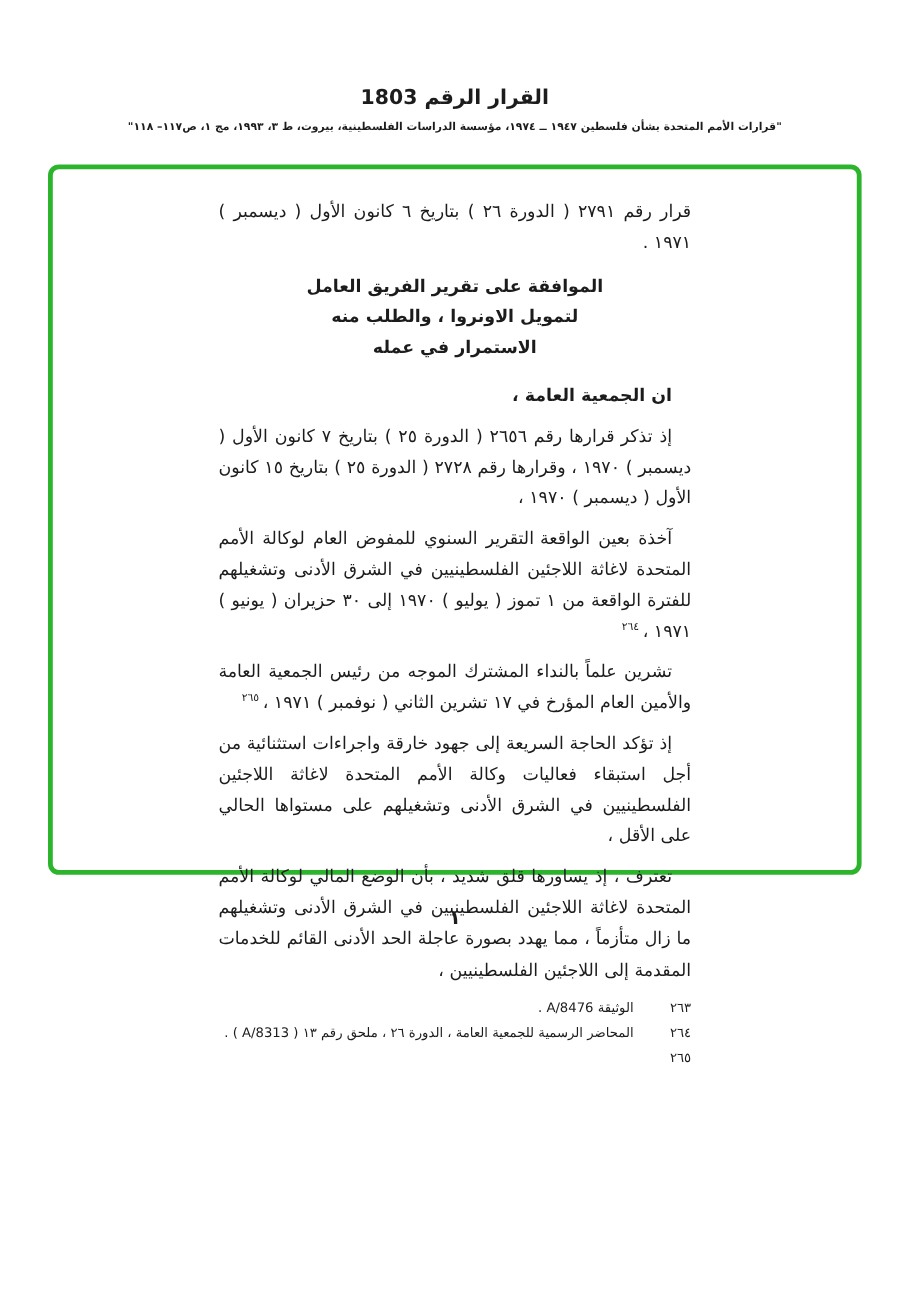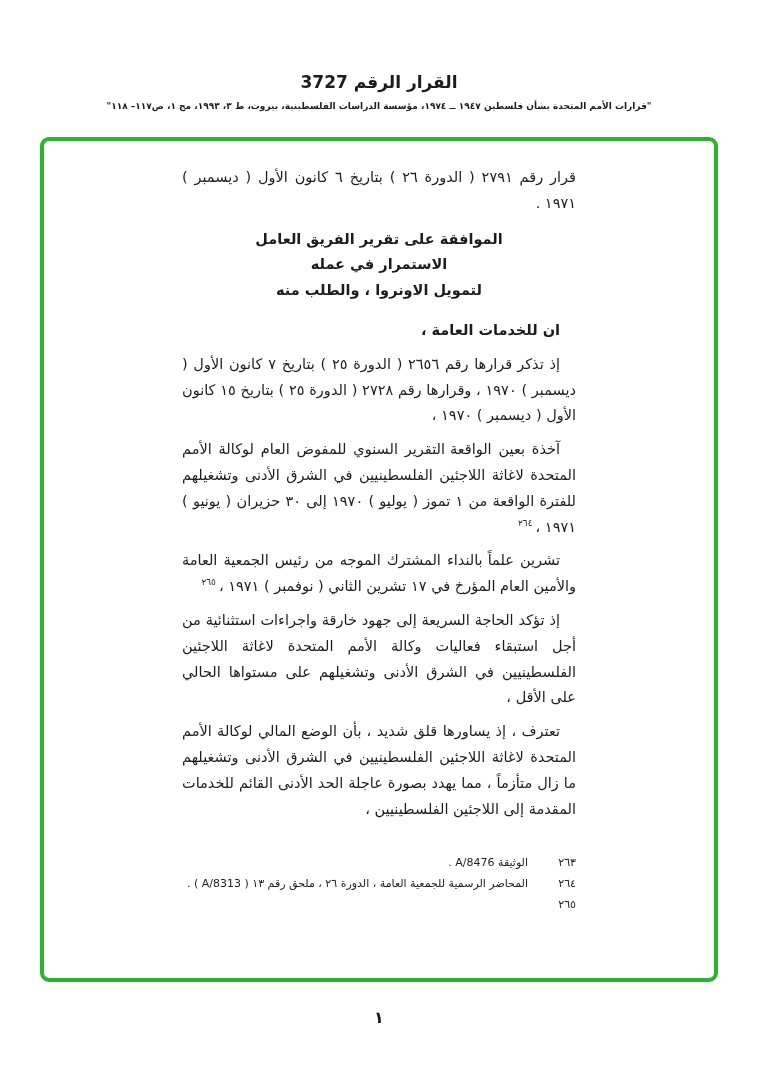--- a/index.html
+++ b/index.html
@@ -33,21 +33,21 @@
   .doc-source {
     font-size: 9px;
     font-weight: bold;
     margin-top: 9px;
     white-space: nowrap;
     letter-spacing: 0;
   }
   .doc-frame {
     box-sizing: border-box;
     width: 678px;
-    height: 845px;
+    height: 592px;
     margin: 26px auto 0 auto;
     border: 4px solid #2cb52c;
     border-radius: 9px;
     display: flex;
     flex-direction: column;
     padding: 24px 138px 62px 138px;
   }
   .doc-body {
     font-size: 14.5px;
     line-height: 1.78;
@@ -103,37 +103,37 @@
     font-size: 16px;
     margin-top: 26px;
   }
 </style>
 </head>
 <body>
 
 <div class="page">
 
   <div class="doc-header">
-    <h1 class="doc-title">القرار الرقم  3727</h1>
+    <h1 class="doc-title">القرار الرقم  1803</h1>
     <div class="doc-source">"قرارات الأمم المتحدة بشأن فلسطين ١٩٤٧ ــ ١٩٧٤، مؤسسة الدراسات الفلسطينية، بيروت، ط ٣، ١٩٩٣، مج ١، ص١١٧– ١١٨"</div>
   </div>
 
   <div class="doc-frame">
 
     <div class="doc-body">
 
       <p class="intro">قرار رقم ٢٧٩١ ( الدورة ٢٦ ) بتاريخ ٦ كانون الأول ( ديسمبر ) ١٩٧١ .</p>
 
       <div class="headings">
         <div>الموافقة على تقرير الفريق العامل</div>
+        <div>لتمويل الاونروا ، والطلب  منه</div>
         <div>الاستمرار في عمله</div>
-        <div>لتمويل الاونروا ، والطلب  منه</div>
       </div>
 
-      <p class="opening">ان للخدمات العامة ،</p>
+      <p class="opening">ان الجمعية العامة ،</p>
 
       <p class="para"><span class="lead">إذ تذكر</span><span>قرارها رقم ٢٦٥٦ ( الدورة ٢٥ ) بتاريخ ٧ كانون الأول ( ديسمبر ) ١٩٧٠ ، وقرارها رقم ٢٧٢٨ ( الدورة ٢٥ ) بتاريخ ١٥ كانون الأول ( ديسمبر ) ١٩٧٠ ،</span><sup class="fn-marker"></sup></p>
 
 
       <p class="para"><span class="lead">آخذة بعين الواقعة</span><span>التقرير السنوي للمفوض العام لوكالة الأمم المتحدة لاغاثة اللاجئين الفلسطينيين في الشرق الأدنى وتشغيلهم للفترة الواقعة من ١ تموز ( يوليو ) ١٩٧٠ إلى ٣٠ حزيران ( يونيو ) ١٩٧١ ،</span><sup class="fn-marker">٢٦٤</sup></p>
 
       <p class="para"><span class="lead">تشرين علماً</span><span>بالنداء المشترك الموجه من رئيس الجمعية العامة والأمين العام المؤرخ في ١٧ تشرين الثاني ( نوفمبر ) ١٩٧١ ،</span><sup class="fn-marker">٢٦٥</sup></p>
 
       <p class="para"><span class="lead">إذ تؤكد</span><span>الحاجة السريعة إلى جهود خارقة واجراءات استثنائية من أجل استبقاء فعاليات وكالة الأمم المتحدة لاغاثة اللاجئين الفلسطينيين في الشرق الأدنى وتشغيلهم على مستواها الحالي على الأقل ،</span><sup class="fn-marker"></sup></p>
 

